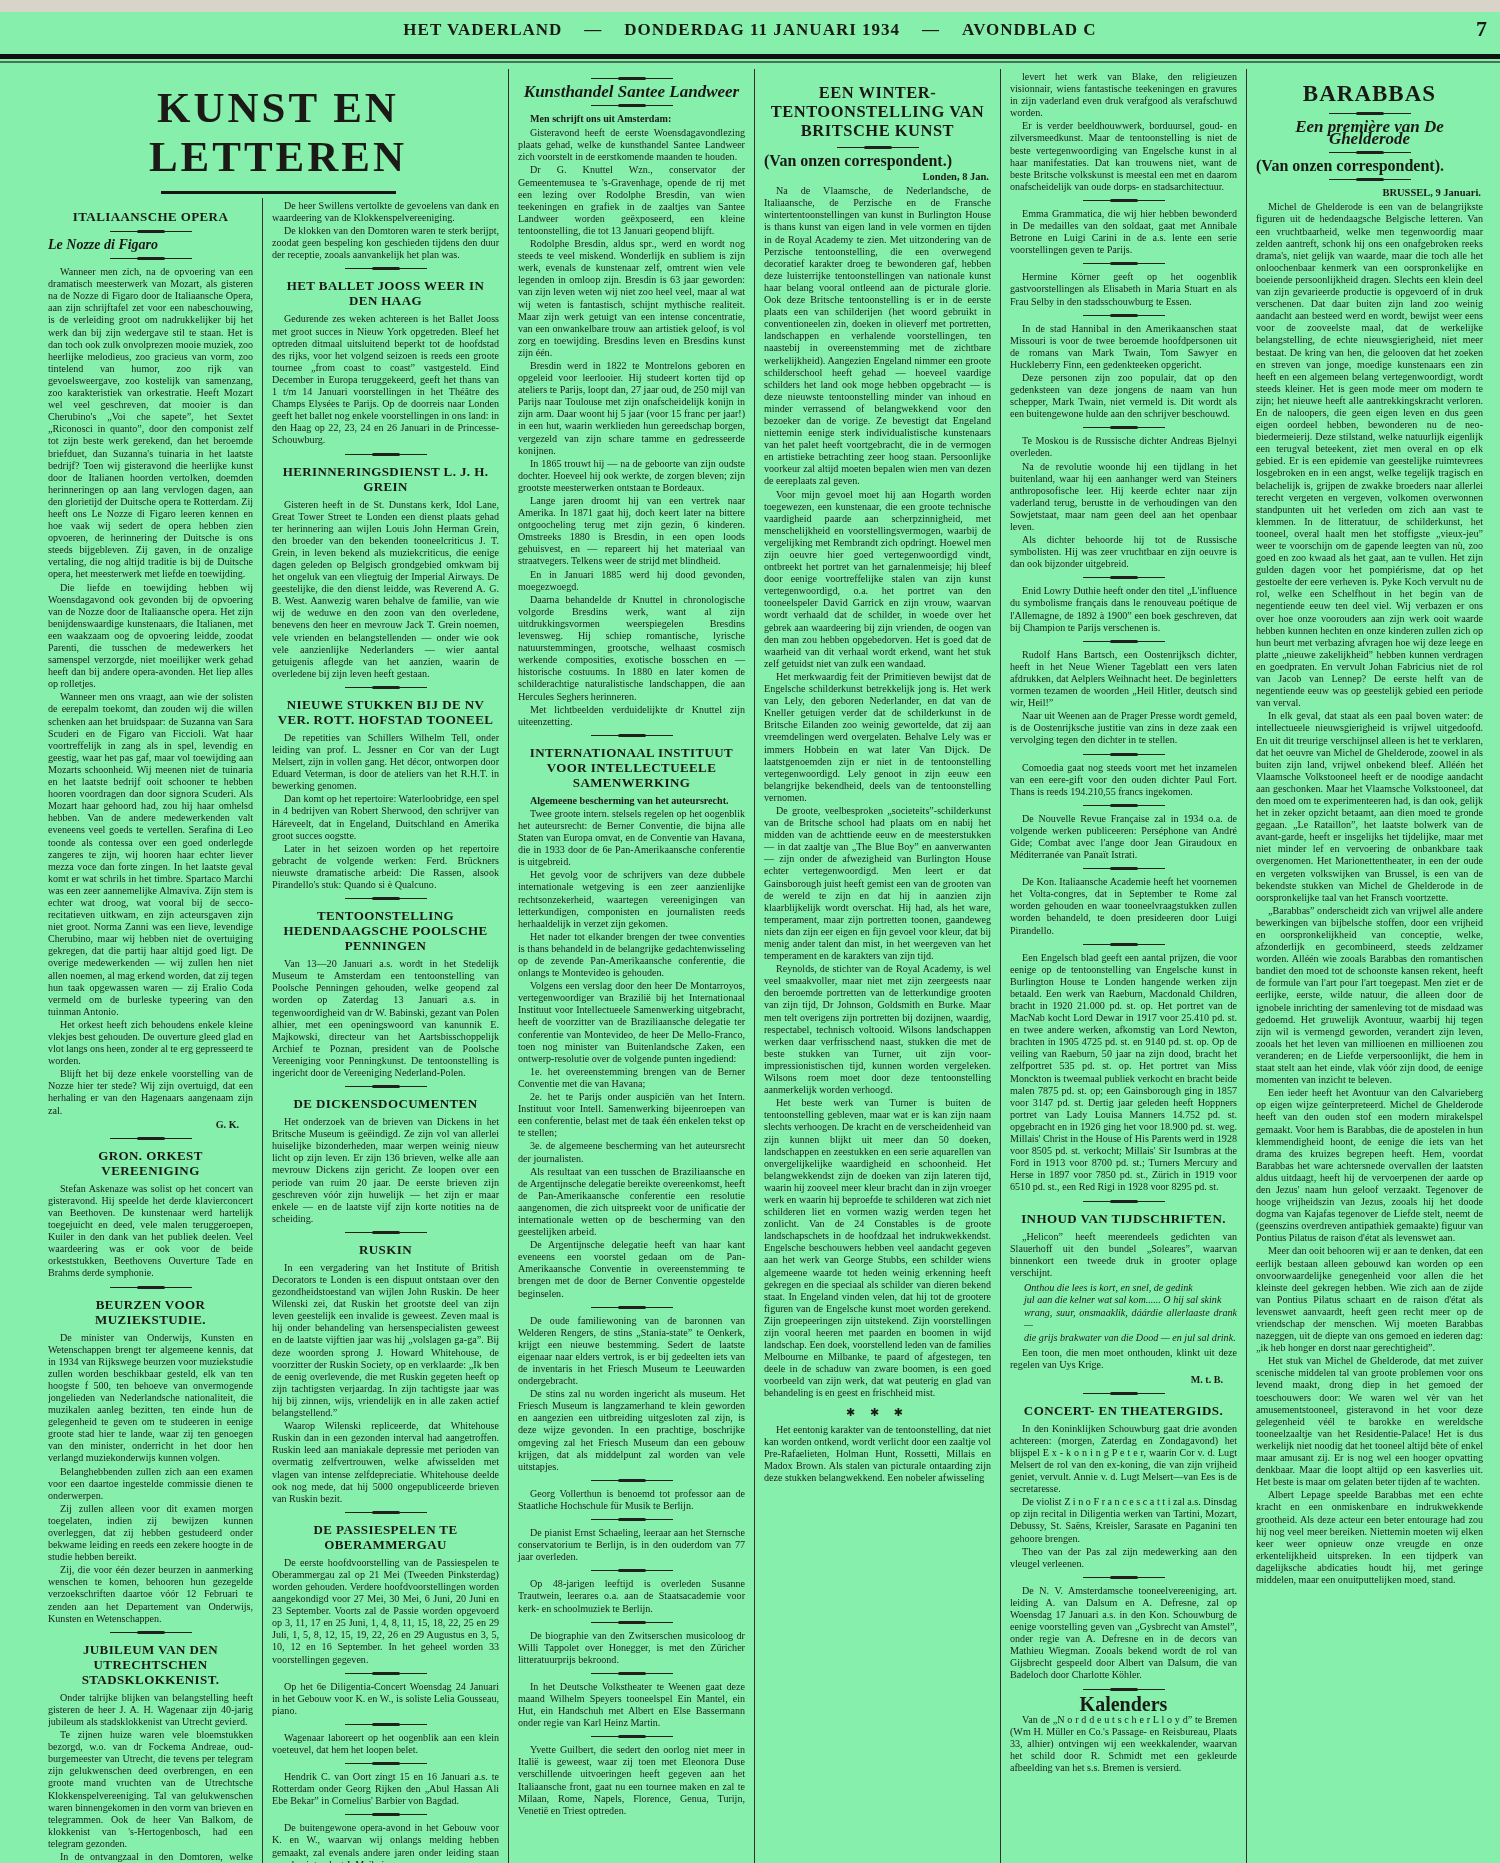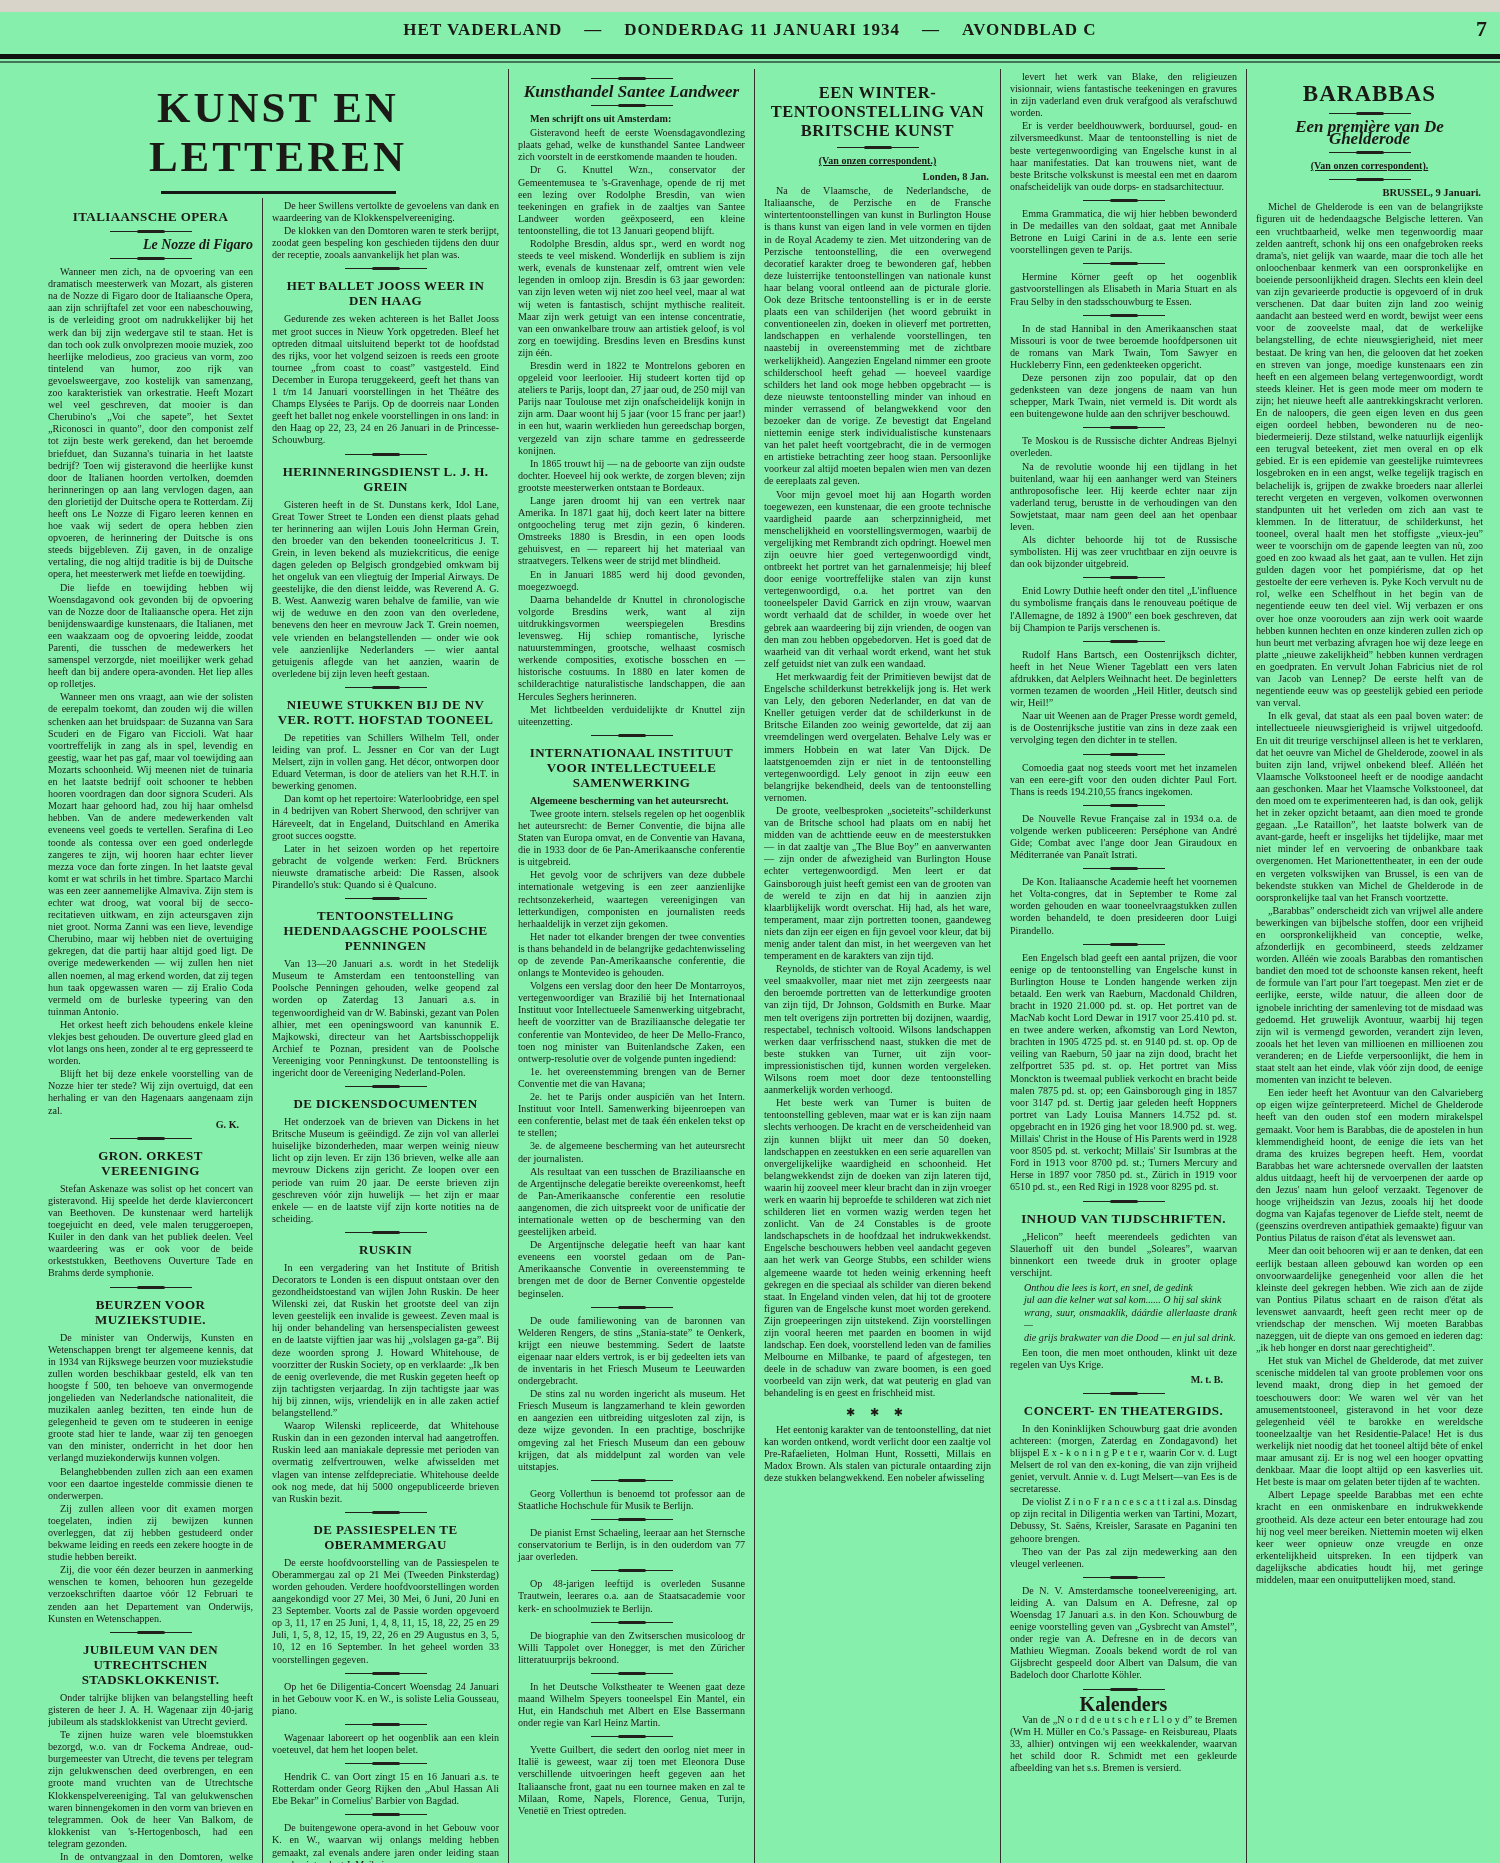--- a/index.html
+++ b/index.html
@@ -58,22 +58,22 @@
   .col-3{grid-column:3;grid-row:1 / 3;border-left:1px solid #33302b;}
   .col-4{grid-column:4;grid-row:1 / 3;border-left:1px solid #33302b;}
   .col-5{grid-column:5;grid-row:1 / 3;border-left:1px solid #33302b;}
   .col-6{grid-column:6;grid-row:1 / 3;border-left:1px solid #33302b;}
   
   .b-h1{font-size:23px;font-weight:bold;text-align:center;line-height:25px;margin:10px 0 4px 0;letter-spacing:1px;}
   .b-h1b{font-size:16.5px;font-weight:bold;text-align:center;line-height:19px;margin:12px 0 4px 0;letter-spacing:.5px;}
   .b-h2{font-size:13px;font-weight:bold;text-align:center;line-height:15px;margin:9px 0 5px 0;letter-spacing:.4px;}
   .b-h2big{font-size:20px;font-weight:bold;text-align:center;margin:8px 0 4px 0;}
   .b-sub{font-size:17px;font-weight:bold;font-style:italic;text-align:center;margin:6px 0 4px 0;}
-  .b-subsm{font-size:14px;font-weight:bold;font-style:italic;text-align:right;margin:6px 0 4px 0;}
-  .b-byline{font-size:10px;font-weight:bold;text-align:center;margin:4px 0;text-decoration:underline;}
+  .b-subsm{font-size:14px;font-weight:bold;font-style:italic;text-align:left;margin:6px 0 4px 0;}
+  .b-byline{font-size:16px;font-weight:bold;margin:4px 0;}
   .b-dateline{font-size:10.5px;font-weight:bold;text-align:right;margin:4px 2px 2px 0;}
   .b-lead{font-weight:bold;text-indent:12px;margin:2px 0;}
   .b-para{text-indent:12px;margin:0 0 1px 0;}
   .b-parab{text-indent:12px;margin:0 0 1px 0;font-weight:bold;}
   .b-sig{text-align:right;font-weight:bold;padding-right:14px;margin:2px 0;}
   .b-poem{font-style:italic;white-space:pre-line;margin:3px 0 3px 14px;line-height:12.5px;}
   .b-stars{text-align:center;letter-spacing:6px;margin:6px 0;font-size:11px;}
   .b-divider{width:82px;height:1px;background:#22201d;margin:7px auto;position:relative;}
   .b-divider::after{
     content:"";position:absolute;left:50%;top:-1px;transform:translateX(-50%);

